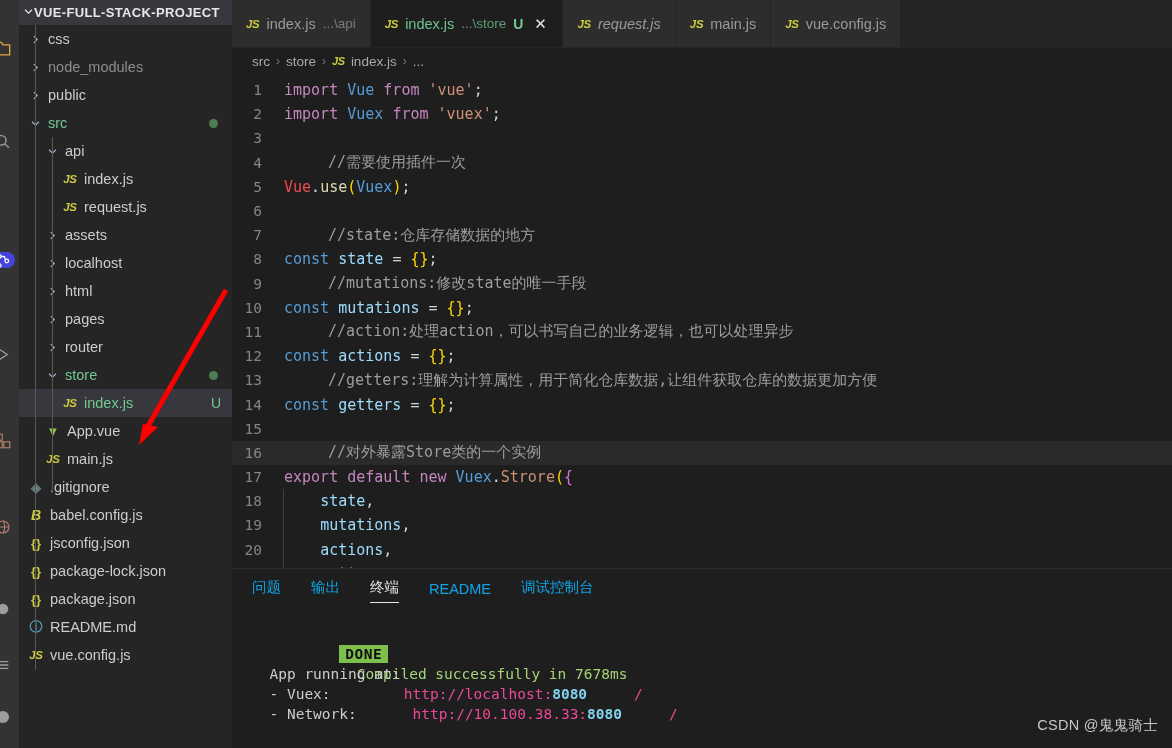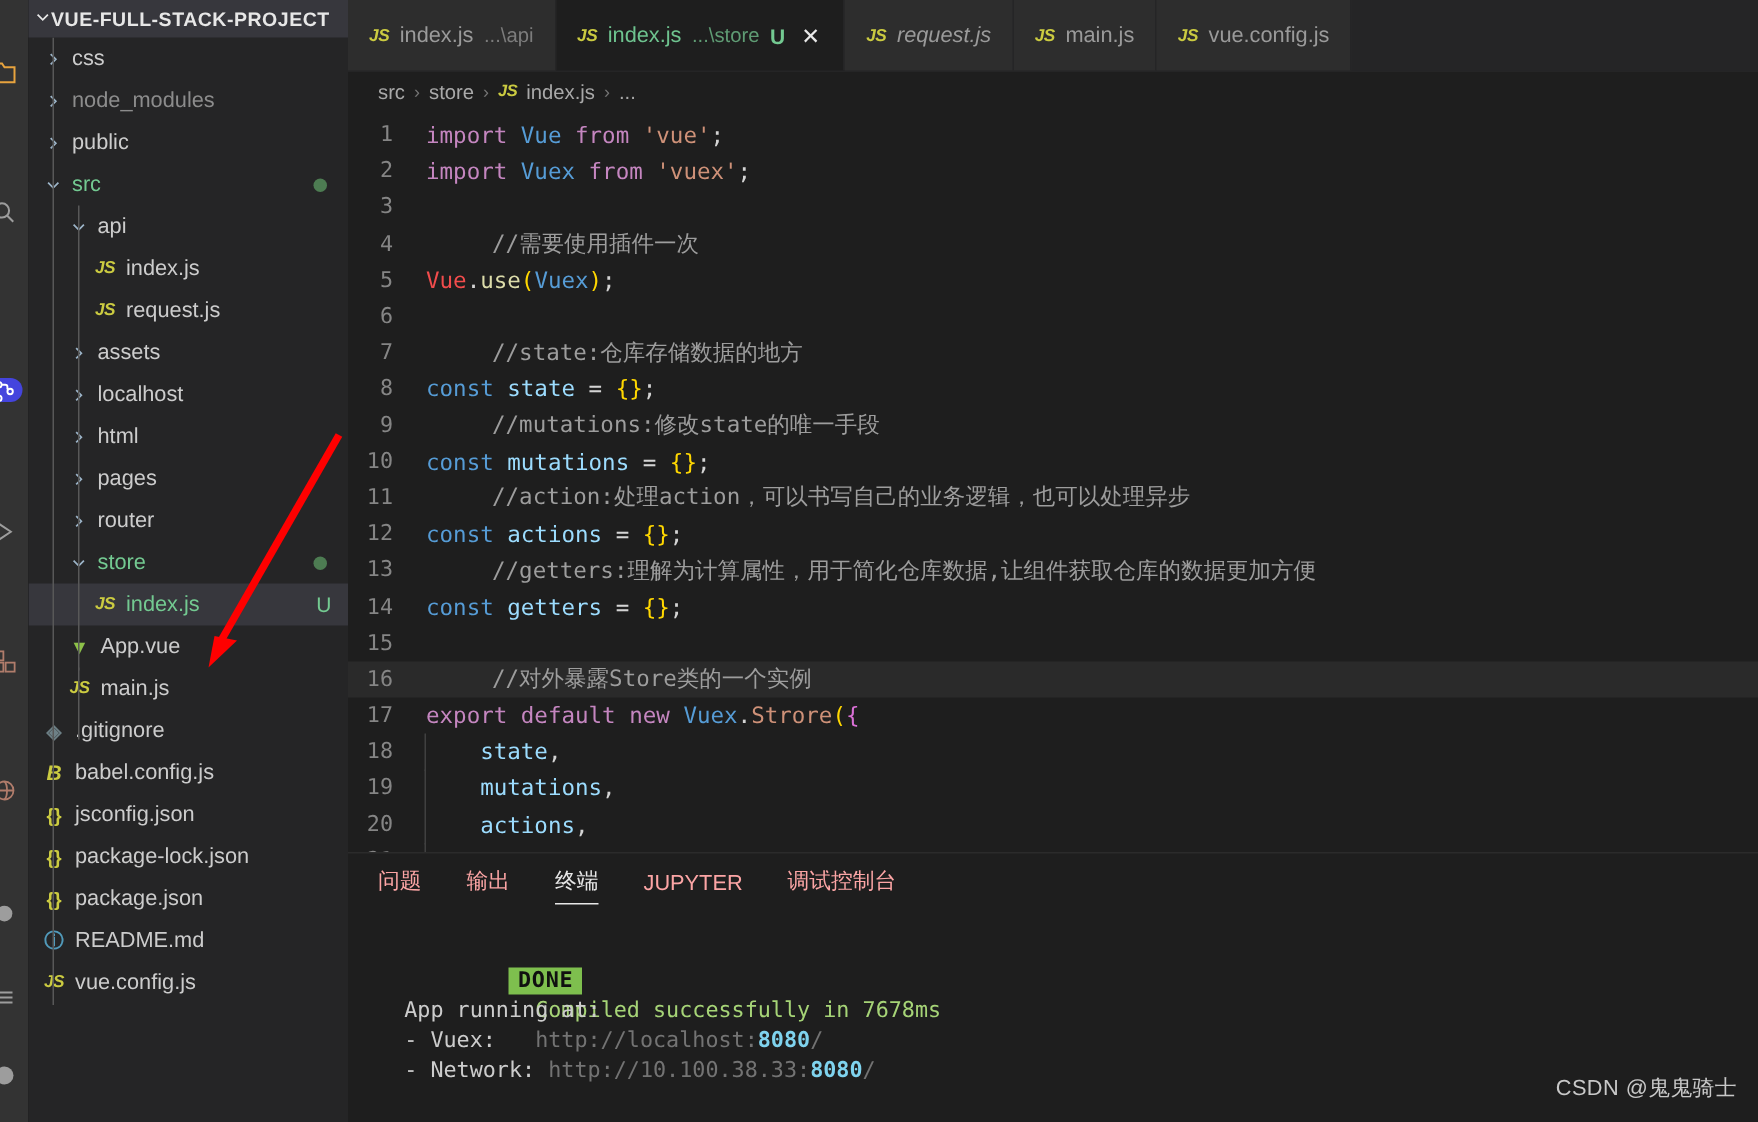--- a/index.html
+++ b/index.html
@@ -257,21 +257,21 @@
   }
   .panel-tabs {
     height: 37px;
     flex: 0 0 37px;
     display: flex; align-items: flex-end;
     padding-left: 20px;
     gap: 0px;
   }
   .ptab {
     font-size: 14.5px;
-    color: #fca5a5;
+    color: #0ea5e9;
     padding: 0 0 9px 0;
     margin-right: 30px;
     position: relative;
     white-space: nowrap;
   }
   .ptab.active { color: #e7e7e7; }
   .ptab.active::after {
     content: "";
     position: absolute;
     left: 0; right: 0; bottom: 3px;
@@ -289,21 +289,21 @@
   }
   .tline { white-space: pre; height: 20px; }
   .done-badge {
     background: #7ebf4e;
     color: #101010;
     padding: 1px 6px;
     font-weight: bold;
     letter-spacing: 0.5px;
   }
   .t-green { color: #a6d477; }
-  .t-cyan  { color: #737373; }
+  .t-cyan  { color: #ec4899; margin-left: 47px; }
   .t-cyanb { color: #7fd3ee; font-weight: bold; }
 
   .watermark {
     position: absolute;
     right: 14px; bottom: 13px;
     color: #c8c8c8;
     font-size: 14.5px;
     letter-spacing: 0.3px;
     text-align: center;
   }
@@ -643,21 +643,21 @@
         <div class="cline"><span class="lno">19</span><span class="ctext">&nbsp;&nbsp;&nbsp;&nbsp;<span class="var">mutations</span><span class="op">,</span><span class="ig"></span></span></div>
         <div class="cline"><span class="lno">20</span><span class="ctext">&nbsp;&nbsp;&nbsp;&nbsp;<span class="var">actions</span><span class="op">,</span><span class="ig"></span></span></div>
         <div class="cline"><span class="lno">21</span><span class="ctext">&nbsp;&nbsp;&nbsp;&nbsp;<span class="var">getters</span><span class="ig"></span></span></div>
       </div>
 
     <div class="panel">
       <div class="panel-tabs" id="ptabs">
           <div class="ptab">问题</div>
           <div class="ptab">输出</div>
           <div class="ptab active">终端</div>
-          <div class="ptab">JUPYTER</div>
+          <div class="ptab">README</div>
           <div class="ptab">调试控制台</div>
         </div>
       <div class="terminal">
         <div class="tline">
           <span class="done-badge">DONE</span>
           <span class="t-green">&nbsp; <span>Compiled successfully in 7678ms</span></span>
         </div>
         <div class="tline">&nbsp;</div>
         <div class="tline">  App running at:</div>
         <div class="tline"><span>  - Vuex:   </span><span class="t-cyan">http://localhost:</span><span class="t-cyanb">8080</span><span class="t-cyan">/</span></div>

